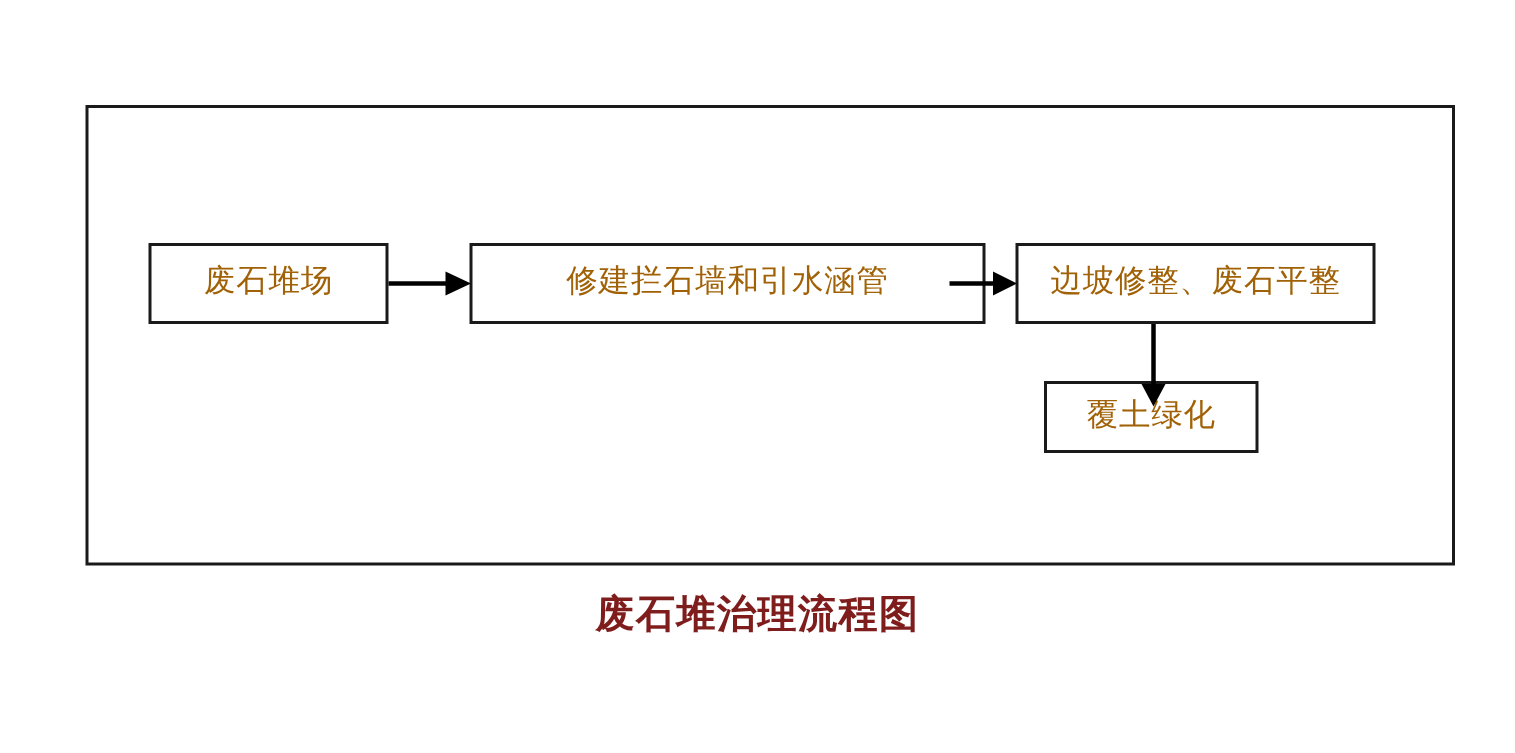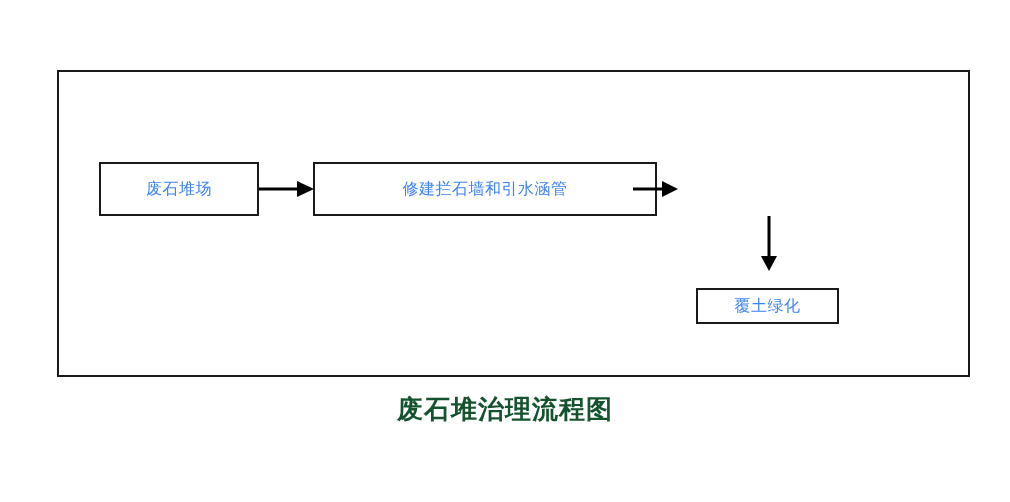--- a/index.html
+++ b/index.html
@@ -38,25 +38,25 @@
     position: absolute;
     border: 2px solid #1a1a1a;
     box-sizing: border-box;
     background: #ffffff;
     display: flex;
     align-items: center;
     justify-content: center;
     text-align: center;
   }
   .node-label {
-    font-family: Liberation Serif, serif;
-    font-size: 16px;
+    font-family: Liberation Mono, monospace;
+    font-size: 21px;
     font-weight: 400;
     line-height: 1;
-    color: #3b82f6;
+    color: #a16207;
     white-space: nowrap;
     letter-spacing: 0.5px;
   }
 
   #node-waste-rock-dump {
     left: 99px;
     top: 162px;
     width: 160px;
     height: 54px;
   }
@@ -67,23 +67,23 @@
     height: 54px;
   }
   #node-slope-trimming {
     left: 677px;
     top: 162px;
     width: 240px;
     height: 54px;
   }
   #node-soil-revegetation {
     left: 696px;
-    top: 288px;
+    top: 254px;
     width: 143px;
-    height: 36px;
+    height: 48px;
   }
 
   
   .connector {
     position: absolute;
   }
   .connector svg {
     display: block;
     overflow: visible;
   }
@@ -103,39 +103,42 @@
   
   .caption {
     position: absolute;
     left: 0;
     top: 392px;
     width: 1010px;
     text-align: center;
     font-family: "Liberation Serif", "DejaVu Serif", serif;
     font-size: 26px;
     font-weight: 700;
-    color: #14532d;
+    color: #7f1d1d;
     letter-spacing: 1px;
   }
 </style>
 </head>
 <body>
 
 <div id="canvas">
 
   <div class="outer-frame"></div>
 
   <div class="node" id="node-waste-rock-dump">
     <span class="node-label">废石堆场</span>
   </div>
 
   <div class="node" id="node-build-retaining-wall">
     <span class="node-label">修建拦石墙和引水涵管</span>
   </div>
 
+  <div class="node" id="node-slope-trimming">
+    <span class="node-label">边坡修整、废石平整</span>
+  </div>
 
   <div class="node" id="node-soil-revegetation">
     <span class="node-label">覆土绿化</span>
   </div>
 
   <div class="connector" id="connector-dump-to-wall">
     <svg width="56" height="18" viewBox="0 0 56 18">
       <line x1="0" y1="9" x2="40" y2="9" stroke="#000000" stroke-width="3"></line>
       <polygon points="38,1 55,9 38,17" fill="#000000"></polygon>
     </svg>

